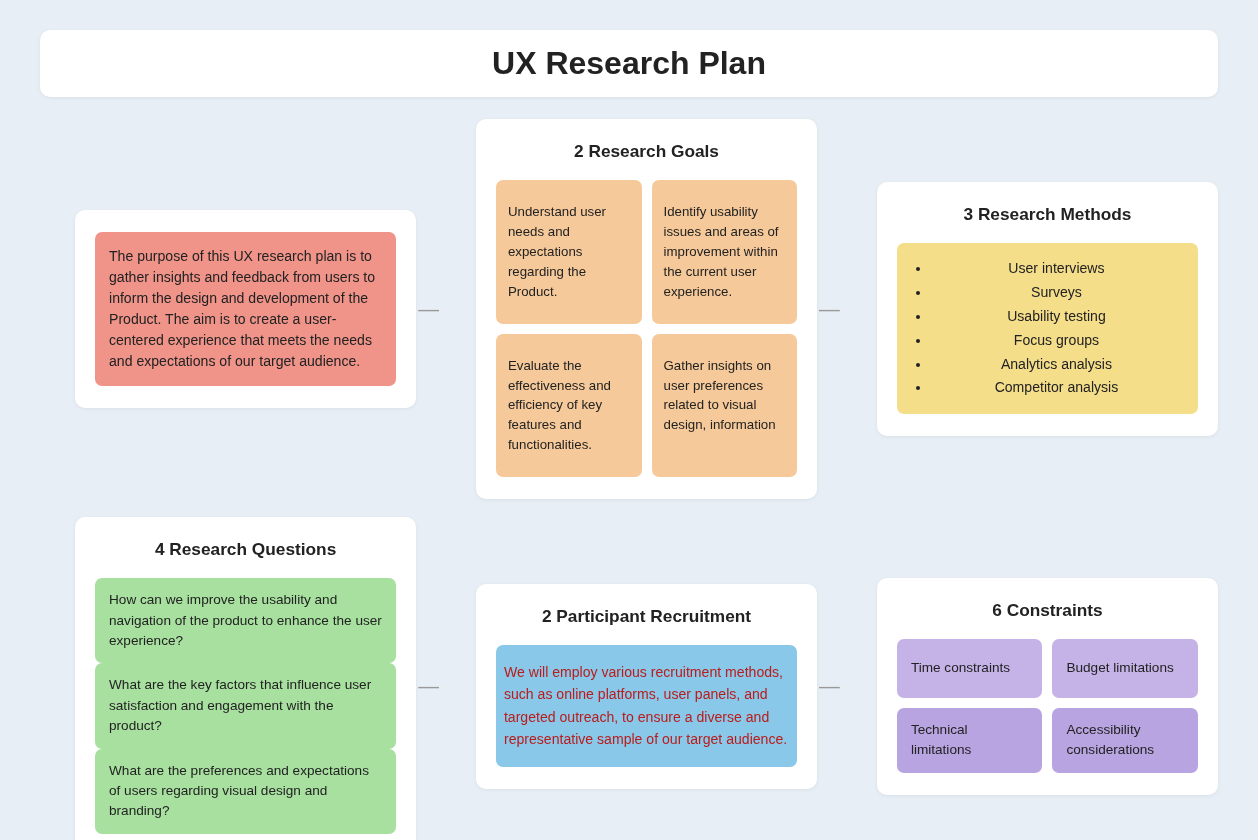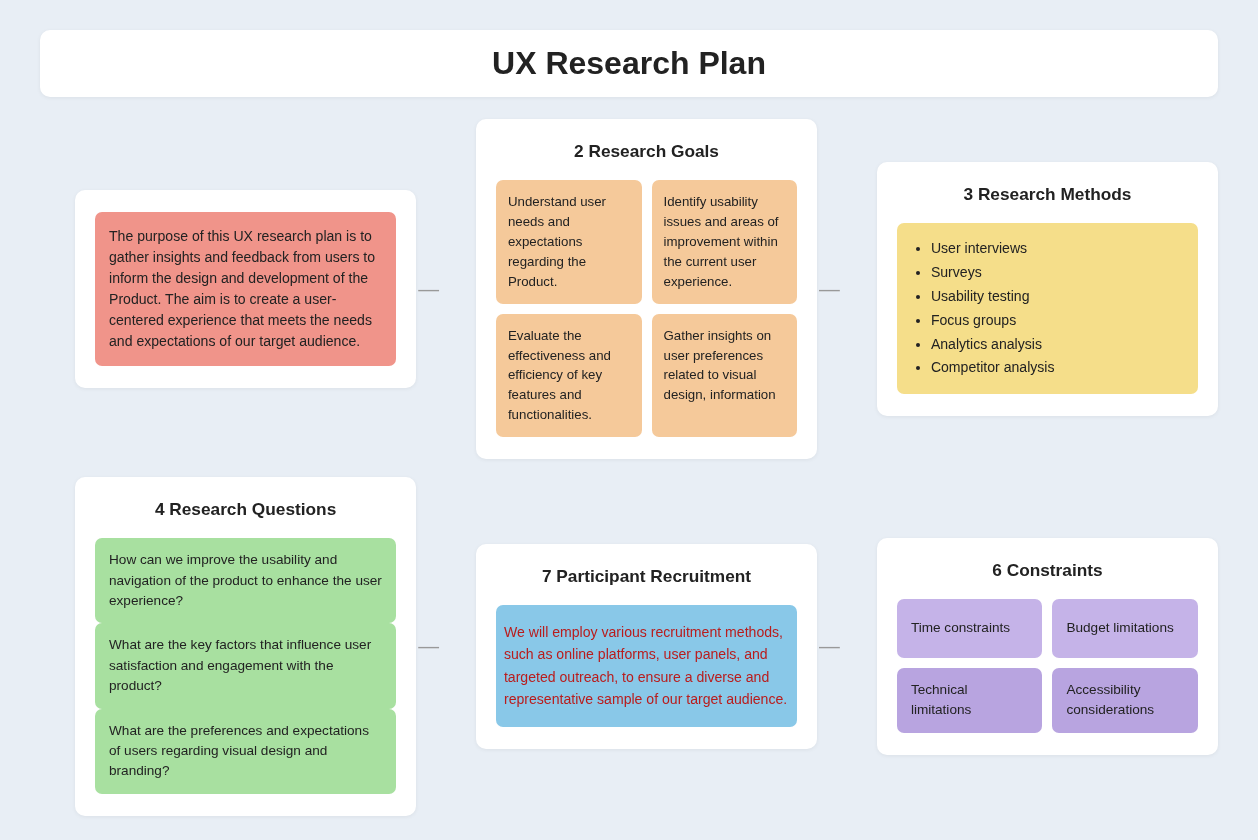--- a/index.html
+++ b/index.html
@@ -48,36 +48,37 @@
     }
     
     .goals-grid {
       display: grid;
       grid-template-columns: 1fr 1fr;
       gap: 10px;
     }
     .bg-peach {
       background: #f5c99a;
       border-radius: 7px;
-      padding: 12px 12px;
+      padding: 22px 12px;
       font-size: 0.83rem;
       color: #222;
       line-height: 1.5;
     }
     
     .bg-yellow {
       background: #f5de8a;
       border-radius: 7px;
       padding: 14px 16px;
       font-size: 0.88rem;
       color: #222;
       line-height: 1.7;
     }
     .bg-yellow ul {
       padding-left: 18px;
+      text-align: center;
     }
     
     .questions-list {
       display: flex;
       flex-direction: column;
     }
     .bg-green {
       background: #a8e0a0;
       border-radius: 7px;
       padding: 12px 14px;
@@ -187,21 +188,21 @@
     <div class="questions-list">
       <div class="bg-green">How can we improve the usability and navigation of the product to enhance the user experience?</div>
       <div class="bg-green">What are the key factors that influence user satisfaction and engagement with the product?</div>
       <div class="bg-green">What are the preferences and expectations of users regarding visual design and branding?</div>
     </div>
   </div>
 
   <div class="connector">—</div>
 
   <div class="card">
-    <div class="card-title">7 Participant Recruitment</div>
+    <div class="card-title">2 Participant Recruitment</div>
     <div class="bg-blue">We will employ various recruitment methods, such as online platforms, user panels, and targeted outreach, to ensure a diverse and representative sample of our target audience.</div>
   </div>
 
   <div class="connector">—</div>
 
   <div class="card">
     <div class="card-title">6 Constraints</div>
     <div class="constraints-grid">
       <div class="bg-purple-light">Time constraints</div>
       <div class="bg-purple-light">Budget limitations</div>

